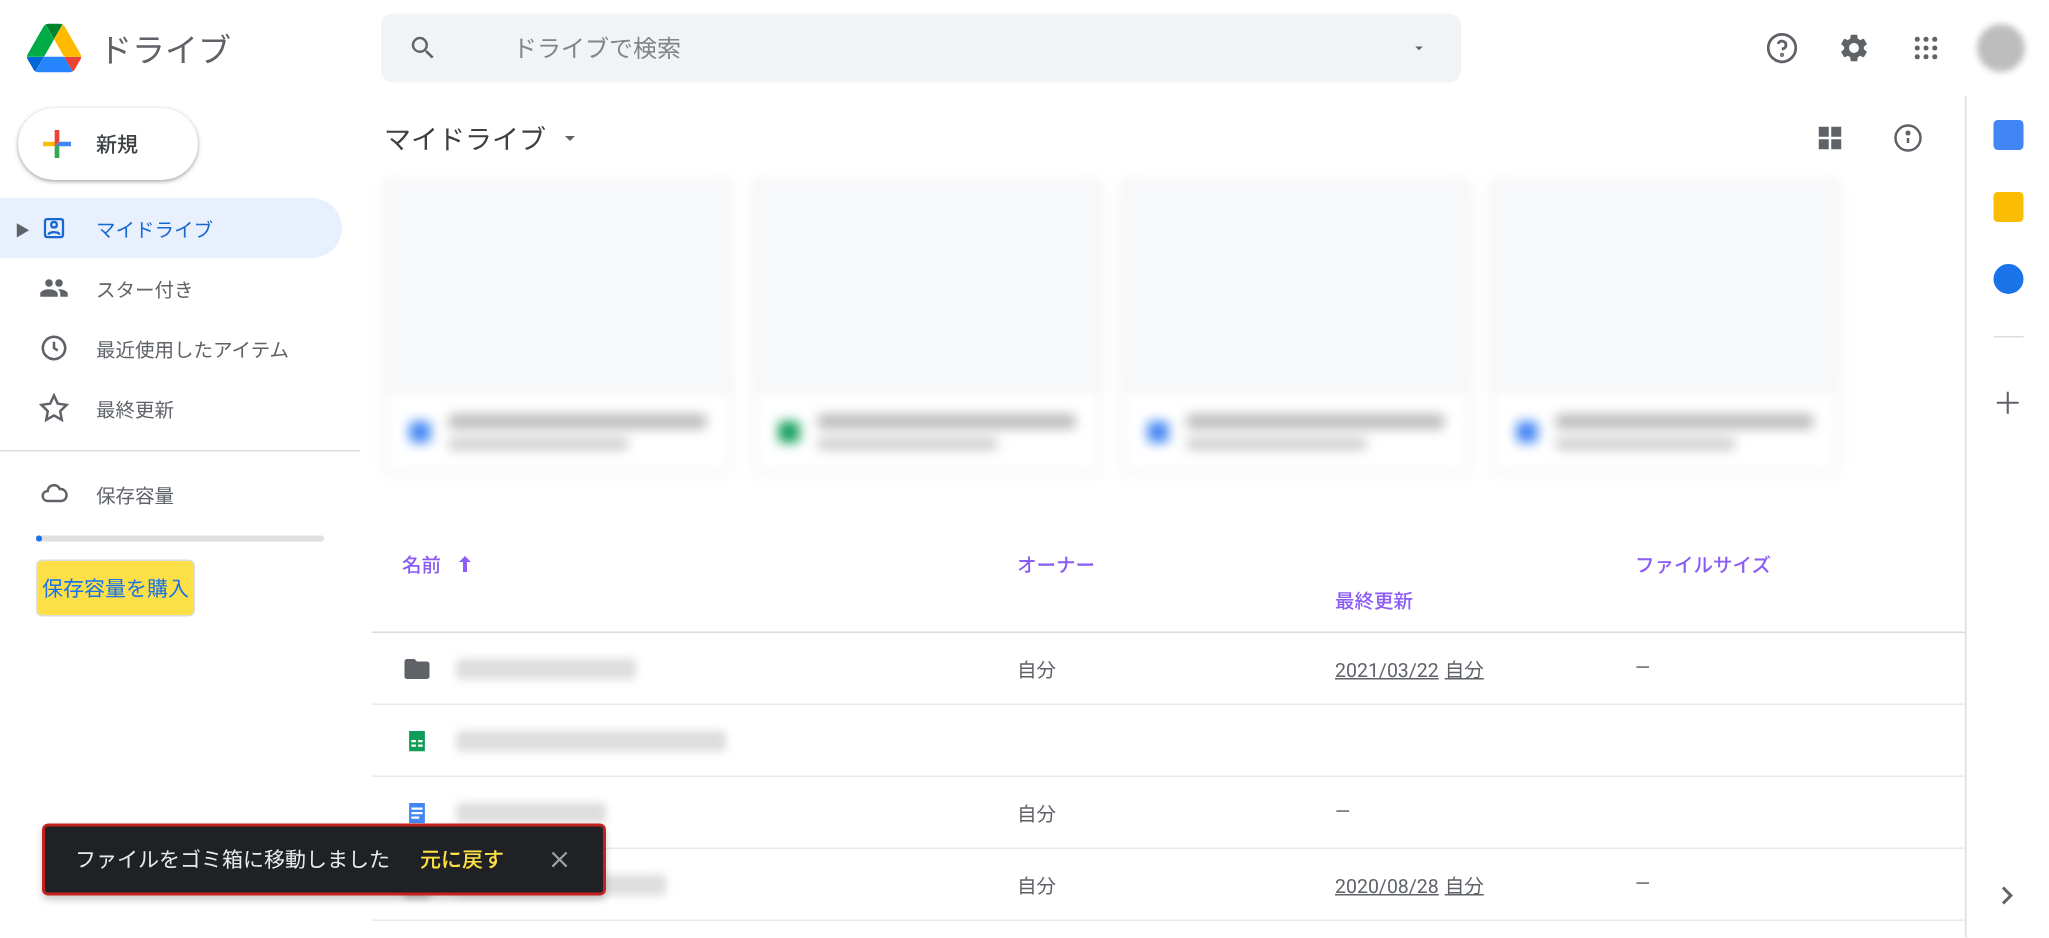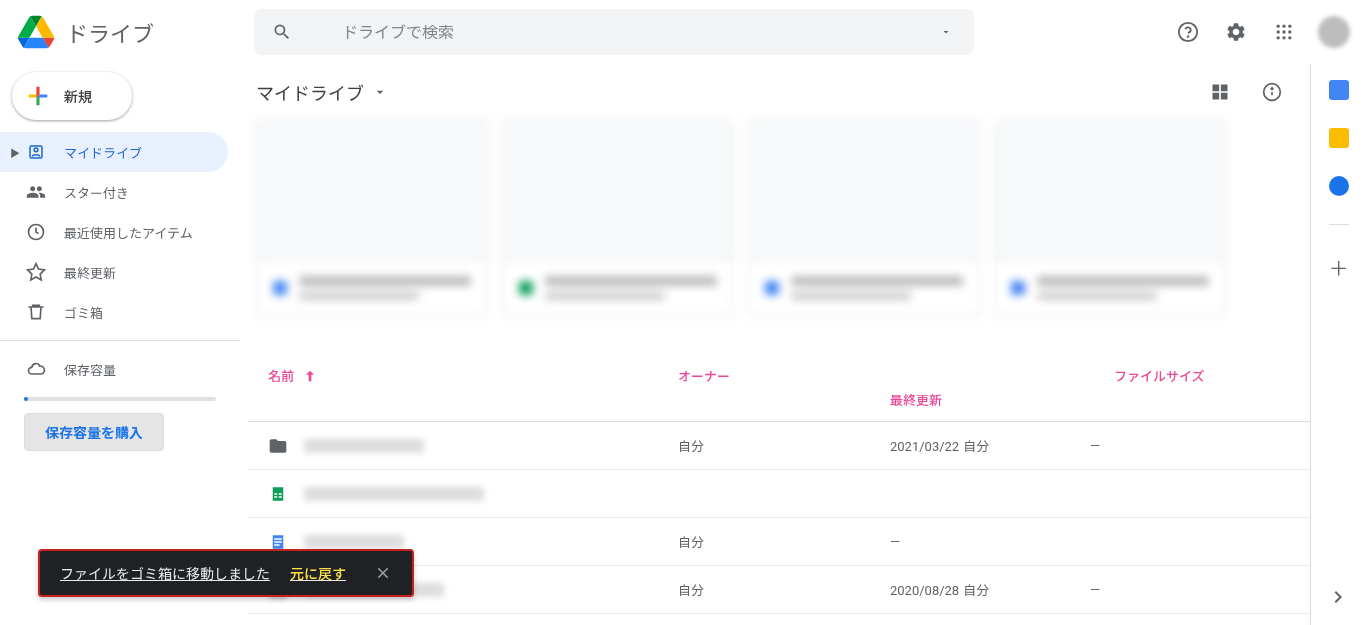--- a/index.html
+++ b/index.html
@@ -29,60 +29,60 @@
 .nav-item { height: 40px; display: flex; align-items: center; padding: 0 12px 0 26px; font-size: 13px; color: #5f6368; cursor: pointer; border-radius: 0 20px 20px 0; margin-right: 12px; gap: 18px; }
 .nav-item.active { background: #e8f0fe; color: #1967d2; }
 .nav-item .expand { position: absolute; left: 10px; color: #5f6368; font-size: 10px; }
 .nav-item-mydrive { position: relative; }
 .nav-icon { width: 20px; display: flex; justify-content: center; }
 .divider { height: 1px; background: #dadce0; margin: 8px 0 8px 0; }
 .storage-section { padding: 8px 24px 0 24px; }
 .storage-bar { height: 4px; background: #e0e0e0; border-radius: 2px; margin-bottom: 12px; position: relative; }
 .storage-bar::before { content: ''; position: absolute; left: 0; top: 0; bottom: 0; width: 2%; background: #1a73e8; border-radius: 2px; }
 .storage-text { font-size: 13px; color: #5f6368; margin-bottom: 16px; }
-.buy-storage-btn { border: 1px solid #dadce0; color: #1a73e8; font-size: 14px; padding: 8px 20px; border-radius: 4px; background: #e5e5e5; cursor: pointer; font-weight: 700; }
+.buy-storage-btn { border: 1px solid #dadce0; color: #1a73e8; font-size: 14px; padding: 8px 3px; border-radius: 4px; background: #fde047; cursor: pointer; font-weight: 400; }
 
 
 .main { flex: 1; display: flex; }
 .content { flex: 1; padding: 0 0 0 8px; overflow: hidden; }
 .content-header { height: 56px; display: flex; align-items: center; justify-content: space-between; padding: 0 16px 0 8px; }
 .breadcrumb { display: flex; align-items: center; gap: 8px; font-size: 18px; color: #3c4043; cursor: pointer; }
 .view-controls { display: flex; gap: 8px; }
 .quick-title { font-size: 14px; color: #5f6368; padding: 14px 8px 10px 8px; font-weight: 500; }
 .quick-row { display: flex; gap: 14px; padding: 0 8px; }
 .quick-card { width: 232px; height: 196px; border: 1px solid #dadce0; border-radius: 4px; background: #fff; overflow: hidden; display: flex; flex-direction: column; filter: blur(4px); }
 .quick-preview { flex: 1; background: #f8f9fa; }
 .quick-footer { height: 56px; border-top: 1px solid #dadce0; display: flex; align-items: center; padding: 0 16px; gap: 12px; }
 .qdot { width: 14px; height: 14px; border-radius: 2px; }
 .qf-lines { flex: 1; }
 .qf-l1 { height: 10px; background: #bbb; border-radius: 3px; margin-bottom: 6px; }
 .qf-l2 { height: 8px; background: #ccc; border-radius: 3px; width: 70%; }
 
-.table-header { display: flex; align-items: center; padding: 12px 16px 12px 20px; font-size: 13px; color: #ec4899; border-bottom: 1px solid #dadce0; margin-top: 14px; font-weight: 500; }
+.table-header { display: flex; align-items: center; padding: 12px 16px 12px 20px; font-size: 13px; color: #8b5cf6; border-bottom: 1px solid #dadce0; margin-top: 14px; font-weight: 500; }
 .col-name { flex: 0 0 410px; display: flex; align-items: center; gap: 8px; }
 .col-owner { flex: 0 0 212px; }
 .col-modified { flex: 0 0 200px; margin-top: 48px; }
-.col-size { flex: 1; margin-left: 24px; }
+.col-size { flex: 1; }
 .table-row { display: flex; align-items: center; padding: 0 16px 0 20px; height: 48px; font-size: 13px; border-bottom: 1px solid #e8eaed; }
 .row-name { flex: 0 0 410px; display: flex; align-items: center; gap: 16px; }
 .row-icon { width: 20px; display: flex; justify-content: center; }
 .row-name-text { height: 14px; width: 120px; background: #ddd; border-radius: 3px; filter: blur(3px); }
 .row-owner { flex: 0 0 212px; color: #5f6368; }
-.row-modified { flex: 0 0 200px; color: #5f6368; }
+.row-modified { flex: 0 0 200px; color: #5f6368; text-decoration: underline; }
 .row-modified .who { color: #5f6368; margin-left: 4px; }
 .row-size { flex: 1; color: #5f6368; }
 
 
 .right-rail { width: 56px; border-left: 1px solid #dadce0; display: flex; flex-direction: column; align-items: center; padding-top: 16px; gap: 28px; }
 .rail-icon { width: 20px; height: 20px; border-radius: 3px; cursor: pointer; }
 .rail-divider { width: 20px; height: 1px; background: #dadce0; }
 .rail-expand { position: absolute; bottom: 16px; right: 16px; width: 24px; height: 24px; color: #5f6368; cursor: pointer; }
 
 
-.toast { position: absolute; left: 38px; bottom: 28px; background: #202124; color: #e8eaed; display: flex; align-items: center; padding: 0 12px 0 20px; height: 48px; border-radius: 4px; font-size: 14px; gap: 20px; border: 2px solid #c5221f; box-shadow: 0 3px 5px rgba(0,0,0,.2); text-decoration: underline; }
+.toast { position: absolute; left: 28px; bottom: 28px; background: #202124; color: #e8eaed; display: flex; align-items: center; padding: 0 12px 0 20px; height: 48px; border-radius: 4px; font-size: 14px; gap: 20px; border: 2px solid #c5221f; box-shadow: 0 3px 5px rgba(0,0,0,.2); }
 .toast-action { color: #fde047; cursor: pointer; font-weight: 500; }
 .toast-close { color: #9aa0a6; cursor: pointer; padding: 8px; }
 
 svg { display: block; }
 </style>
 </head>
 <body>
 
 <div class="header">
   <div class="logo-area">
@@ -183,28 +183,20 @@
         <span>最近使用したアイテム</span>
       </li>
       <li class="nav-item">
         <span class="nav-icon">
             <svg width="20" height="20" viewBox="0 0 24 24" fill="none" stroke="currentColor" stroke-width="2">
               <path d="M12 2l3 6.5 7 1-5 5 1.2 7L12 18l-6.2 3.5L7 14.5 2 9.5l7-1z"></path>
             </svg>
           </span>
         <span>最終更新</span>
       </li>
-      <li class="nav-item">
-        <span class="nav-icon">
-            <svg width="20" height="20" viewBox="0 0 24 24" fill="none" stroke="currentColor" stroke-width="2">
-              <path d="M3 6h18M8 6V4h8v2m-10 0l1 14h10l1-14"></path>
-            </svg>
-          </span>
-        <span>ゴミ箱</span>
-      </li>
     </ul>
     <div class="divider"></div>
     <ul class="nav-list">
       <li class="nav-item">
         <span class="nav-icon">
             <svg width="20" height="20" viewBox="0 0 24 24" fill="none" stroke="currentColor" stroke-width="2">
               <path d="M18 18H7a4 4 0 010-8 5 5 0 019.6-1.5A3.5 3.5 0 0118 18z"></path>
             </svg>
           </span>
         <span>保存容量</span>

